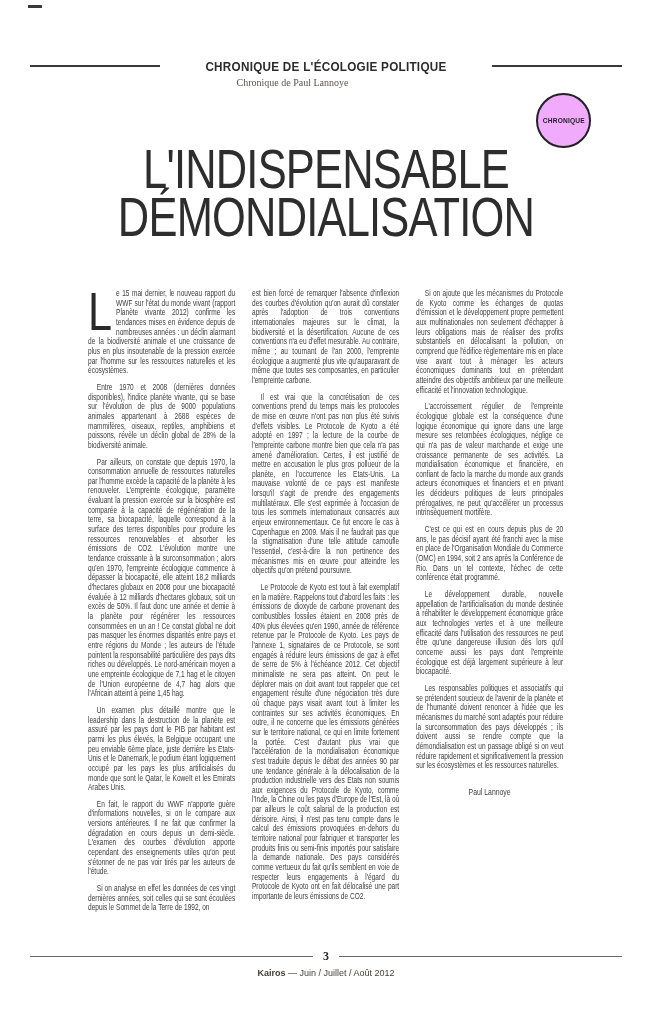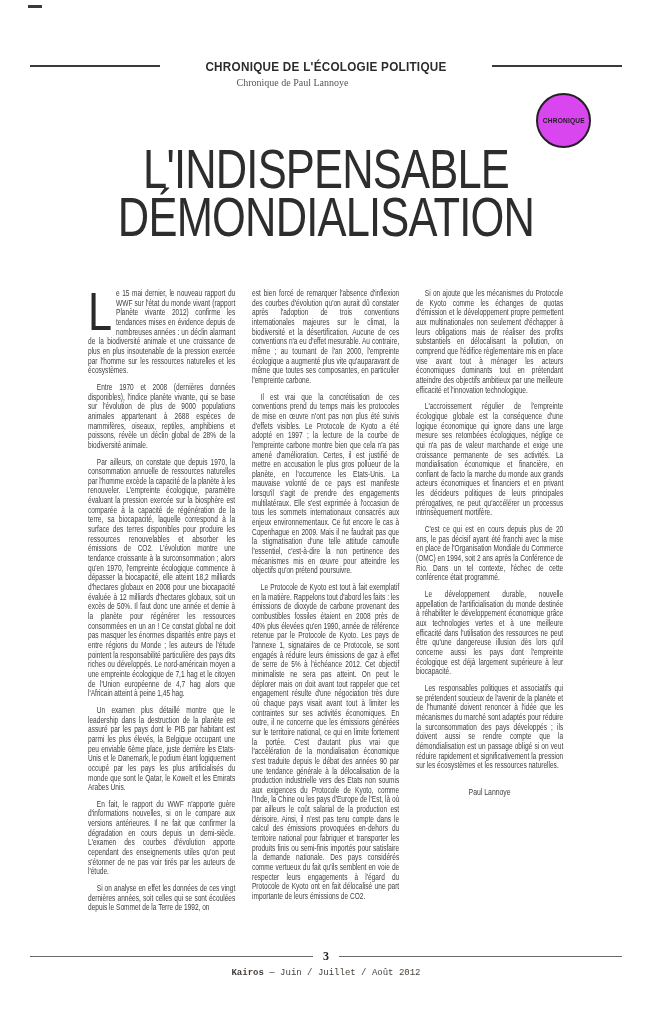--- a/index.html
+++ b/index.html
@@ -12,21 +12,21 @@
   .kicker-row{position:absolute;top:59px;left:30px;right:30px;height:14px;
     display:flex;align-items:center;gap:32px;}
   .kicker-row .rule{flex:1;height:2px;background:#3a3a3a;}
   .kicker{font-weight:bold;font-size:13px;color:#2b2b2b;white-space:nowrap;
     transform:scaleX(0.9);letter-spacing:0.3px;}
   .byline{position:absolute;top:77px;left:0;width:585px;text-align:center;
     font-family:"Liberation Serif",serif;font-size:10px;color:#5a544f;}
   
   .badge{position:absolute;left:536px;top:93px;width:55px;height:55px;
     border:2px solid #222;border-radius:50%;display:flex;align-items:center;
-    justify-content:center;background:#d946ef;box-sizing:border-box;}
+    justify-content:center;background:#f0abfc;box-sizing:border-box;}
   .badge span{font-size:7.5px;font-weight:bold;color:#1e1e1e;transform:scaleX(0.88);
     letter-spacing:0.2px;white-space:nowrap;}
   
   .title{position:absolute;top:145px;left:0;width:652px;text-align:center;
     font-size:55px;font-weight:400;color:#2d2d2d;line-height:48px;
     letter-spacing:-1px;transform:scaleX(0.79);transform-origin:50% 0;}
   
   .columns{position:absolute;top:289px;left:88px;width:594px;display:flex;gap:21px;
     transform:scaleX(0.8);transform-origin:0 0;}
   .col{width:184px;}
@@ -35,21 +35,21 @@
   .col p.flow-start{text-indent:0;}
   .dropcap{float:left;font-size:54px;line-height:42px;height:44px;
     padding:1px 5px 0 0;color:#2a2a2a;font-weight:400;}
   .signature{margin-top:16px;text-align:center;font-size:8.6px;color:#3c3c3c;}
   
   .footer-row{position:absolute;top:949px;left:30px;right:30px;height:14px;
     display:flex;align-items:center;gap:10px;}
   .footer-row .frule{flex:1;height:1px;background:#6a6a6a;}
   .page-number{font-family:"Liberation Serif",serif;font-weight:bold;font-size:12px;color:#222;}
   .journal{position:absolute;top:968px;left:0;width:652px;text-align:center;
-    font-family:Liberation Mono, monospace;font-size:9px;color:#453f3a;}
+    font-family:Liberation Sans, sans-serif;font-size:9px;color:#453f3a;}
   .journal .jname{font-weight:bold;}
 </style>
 </head>
 <body>
 
 <div class="crop-mark"></div>
 
 <div class="kicker-row">
   <div class="rule"></div>
   <div class="kicker">CHRONIQUE DE L'ÉCOLOGIE POLITIQUE</div>

